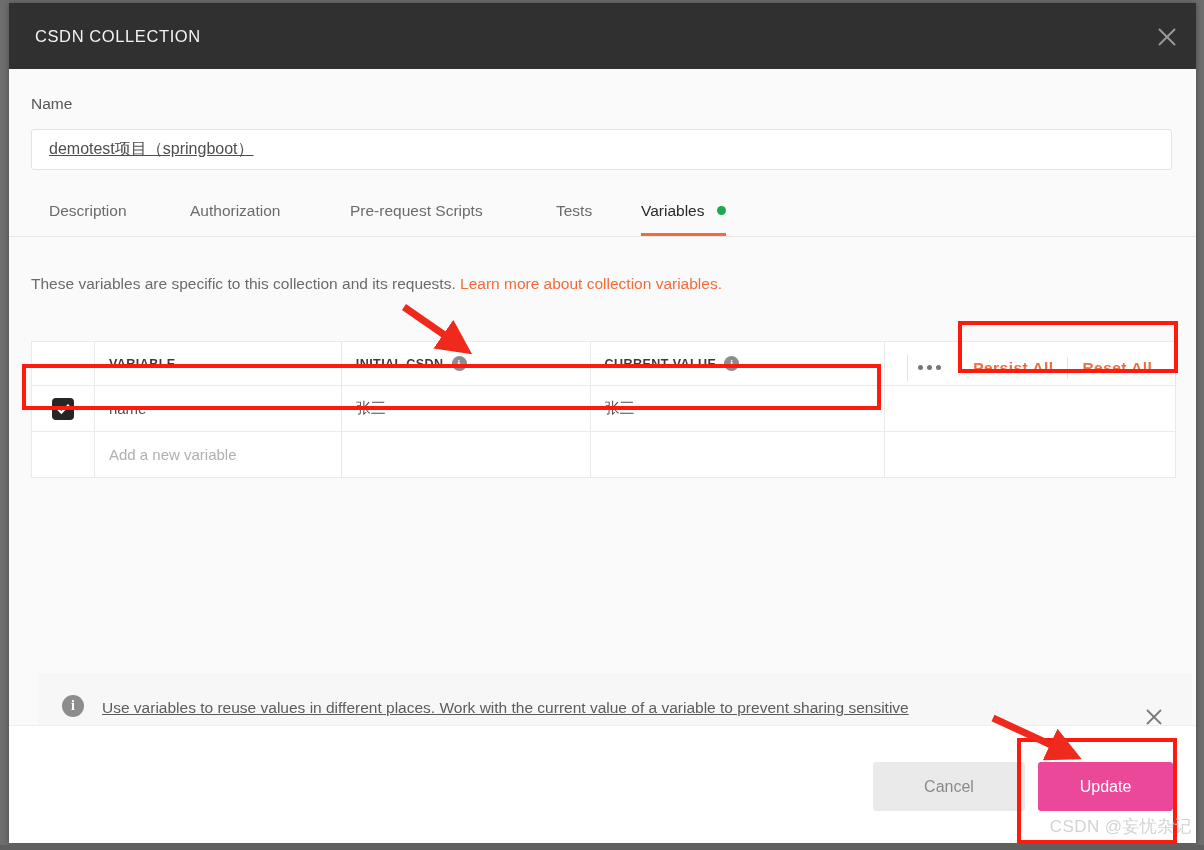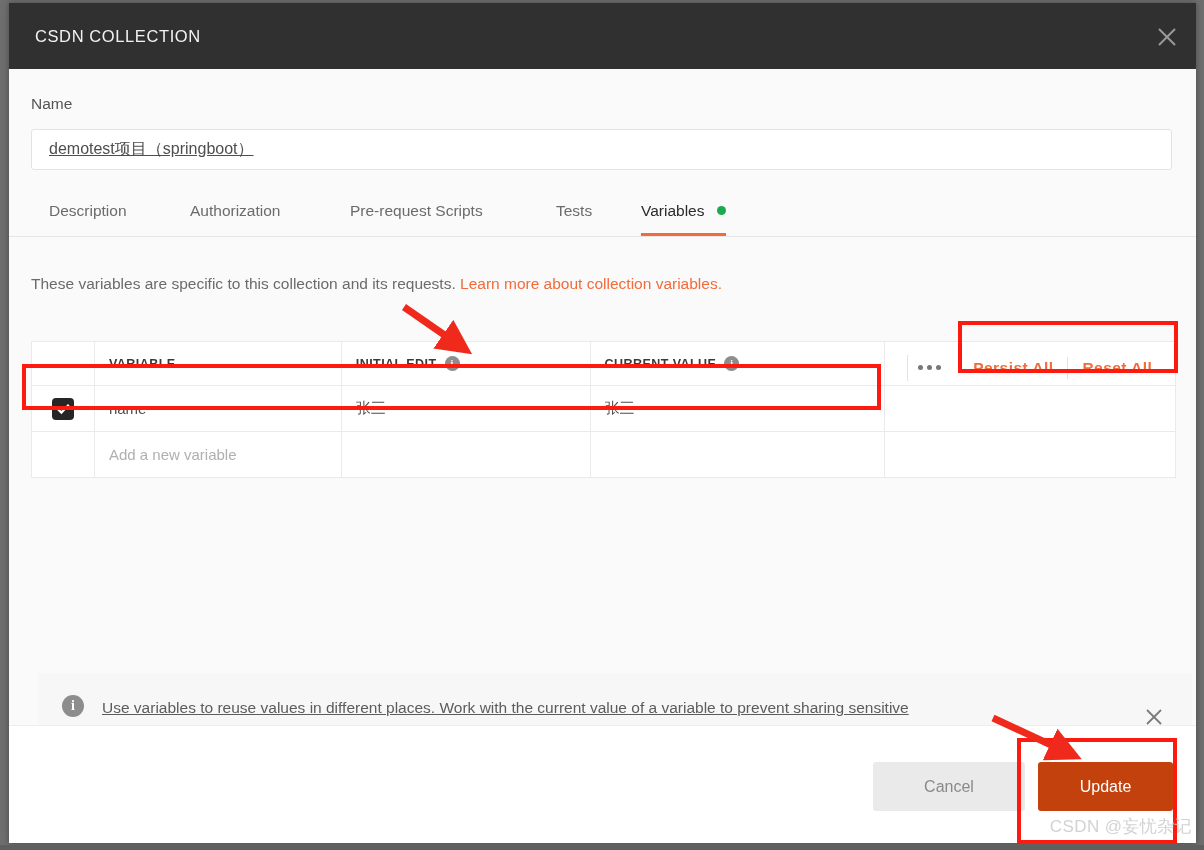--- a/index.html
+++ b/index.html
@@ -313,21 +313,21 @@
   }
   .btn-cancel {
     left: 864px;
     width: 152px;
     background: #eaeaea;
     color: #8a8a8a;
   }
   .btn-update {
     left: 1029px;
     width: 135px;
-    background: #c2410c;
+    background: #ec4899;
     color: #ffffff;
   }
 
   
   .anno-box {
     position: absolute;
     border: 4px solid #ff1a10;
     box-sizing: border-box;
     pointer-events: none;
   }
@@ -409,21 +409,21 @@
       </div>
 
       <div class="vtable">
 
         <div class="vrow head">
           <div class="cell c-check"></div>
           <div class="cell c-var">
             <span>VARIABLE</span>
           </div>
           <div class="cell c-init">
-            <span>INITIAL EDIT</span>
+            <span>INITIAL CSDN</span>
             <span class="info-badge">i</span>
           </div>
           <div class="cell c-curr">
             <span>CURRENT VALUE</span>
             <span class="info-badge">i</span>
           </div>
           <div class="cell c-act">
             <span class="vsep"></span>
             <span class="dots">
                 <i></i>

